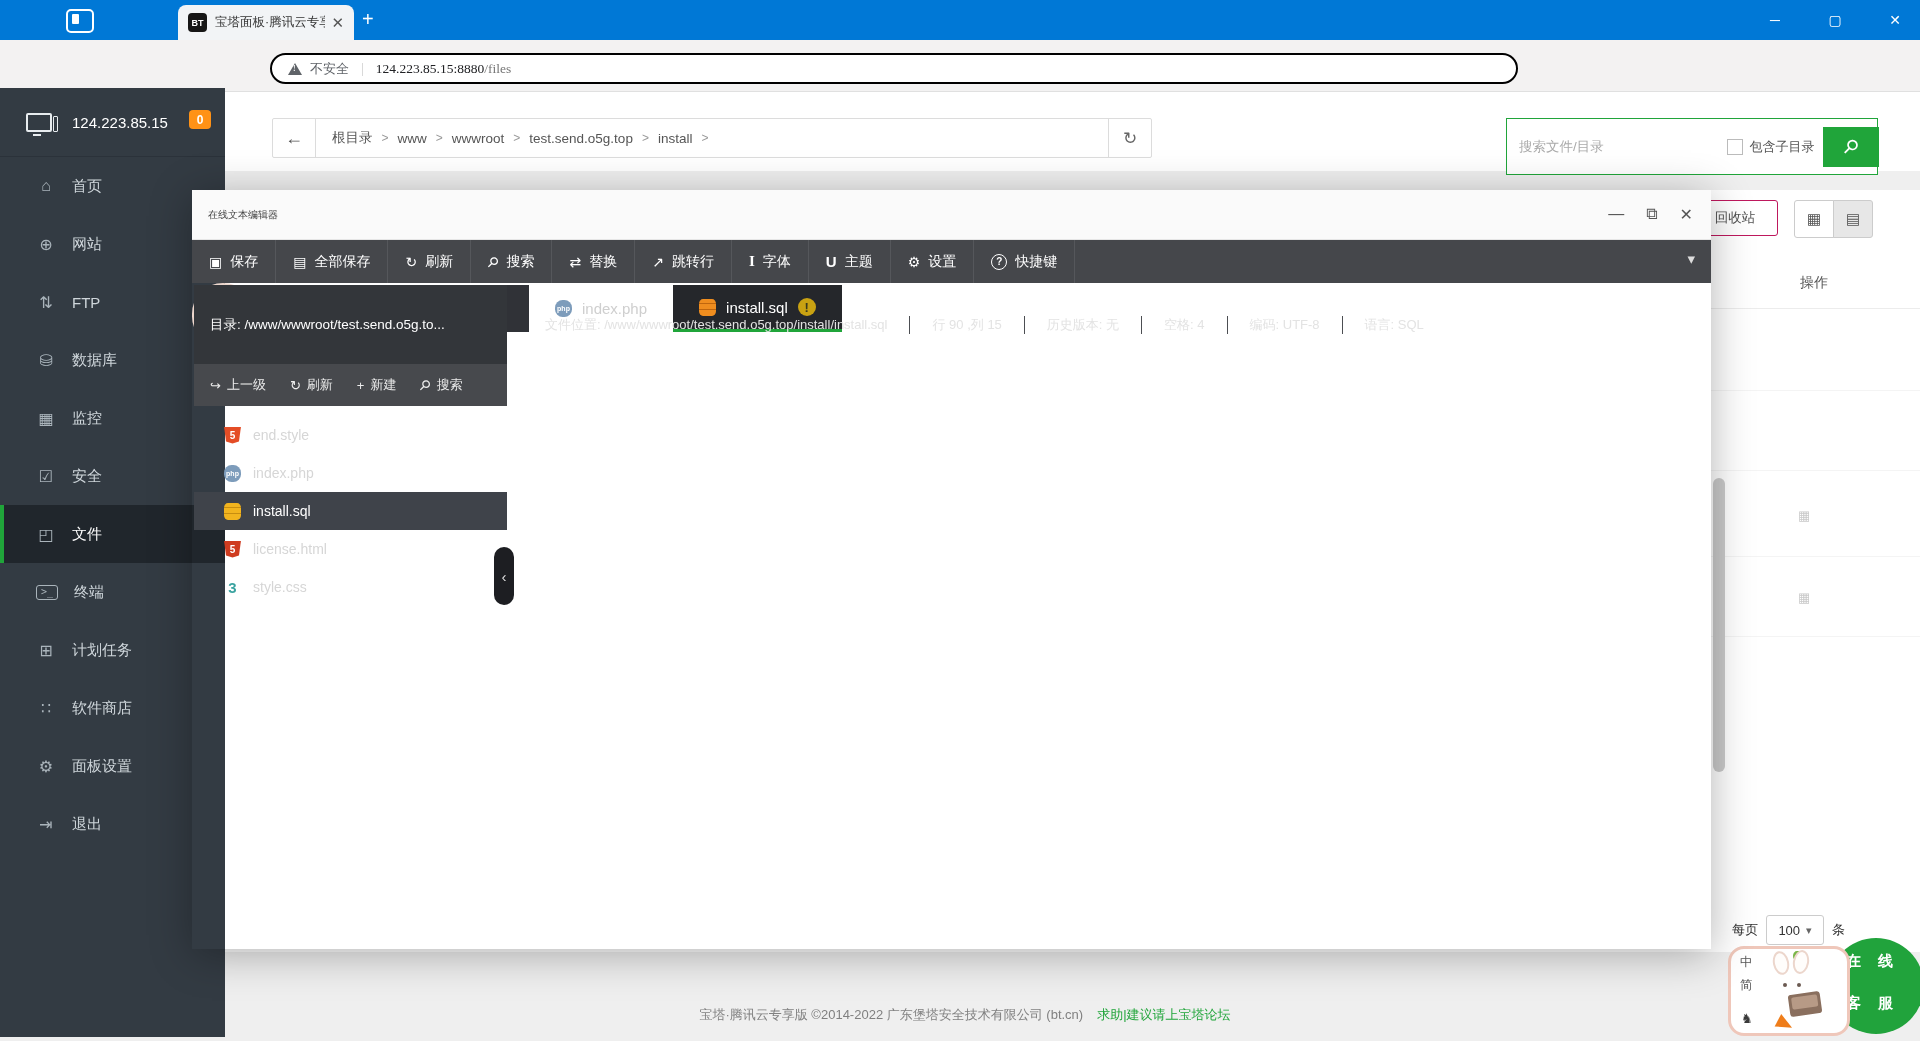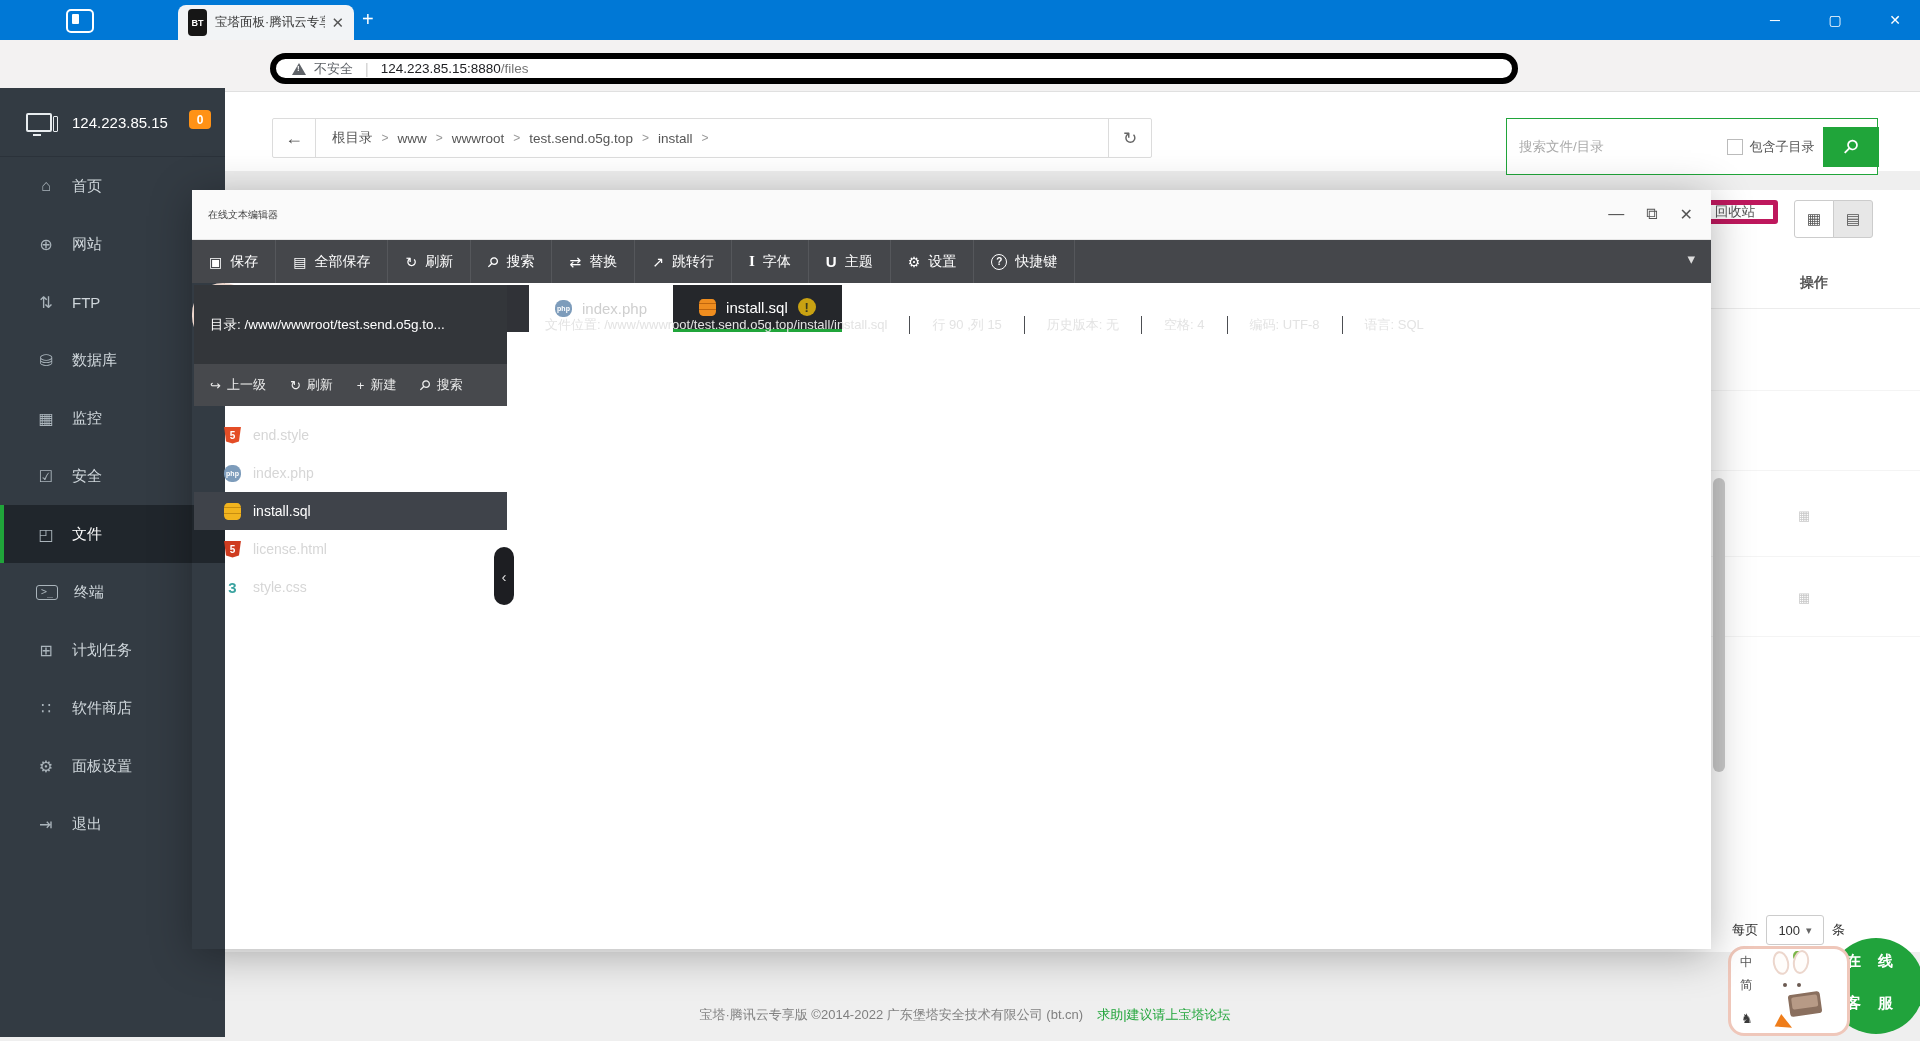--- a/index.html
+++ b/index.html
@@ -4,29 +4,29 @@
 <style>
   html,body{margin:0;padding:0;}
   body{width:1920px;height:1041px;overflow:hidden;position:relative;background:#efefef;
        font-family:"Liberation Sans","DejaVu Sans",sans-serif;font-size:14px;color:#333;}
   .abs{position:absolute;}
   
   .titlebar{left:0;top:0;width:1920px;height:40px;background:#0078d6;}
   .tabctr-icon{left:66px;top:9px;width:24px;height:20px;border:2px solid #fff;border-radius:5px;}
   .tabctr-icon::after{content:"";position:absolute;left:4px;top:3px;width:7px;height:10px;background:#fff;border-radius:1px;}
   .tab{left:178px;top:5px;width:176px;height:35px;background:#f2f4f6;border-radius:8px 8px 0 0;display:flex;align-items:center;padding:0 10px;box-sizing:border-box;}
-  .favicon{width:19px;height:27px;background:#161616;border-radius:4px;color:#fff;font-size:9px;font-weight:bold;display:flex;align-items:center;justify-content:center;flex:0 0 auto;}
+  .favicon{width:19px;height:19px;background:#161616;border-radius:4px;color:#fff;font-size:9px;font-weight:bold;display:flex;align-items:center;justify-content:center;flex:0 0 auto;}
   .tab-title{margin-left:8px;font-size:12.5px;color:#333;white-space:nowrap;overflow:hidden;flex:1;}
   .tab-close{color:#555;font-size:15px;margin-left:6px;cursor:default;}
   .newtab{left:362px;top:8px;color:#fff;font-size:20px;font-weight:300;}
   .wctl{top:0;width:46px;height:40px;color:#fff;display:flex;align-items:center;justify-content:center;font-size:14px;}
   
   .urlbar{left:0;top:40px;width:1920px;height:52px;background:#f3f2f2;border-bottom:1px solid #e0e0e0;box-sizing:border-box;}
   .navbtn{top:52px;font-size:19px;color:#4a4a4a;}
-  .url-pill{left:270px;top:53px;width:1248px;height:31px;background:#fff;border:6px solid #000000;border-radius:16px;display:flex;align-items:center;padding:0 16px;box-sizing:border-box;}
+  .url-pill{left:270px;top:53px;width:1248px;height:31px;background:#fff;border:2px solid #000000;border-radius:16px;display:flex;align-items:center;padding:0 16px;box-sizing:border-box;font-family:Liberation Serif, serif;}
   .warn-tri{width:0;height:0;border-left:7px solid transparent;border-right:7px solid transparent;border-bottom:12px solid #5f6368;position:relative;margin-right:8px;}
   .warn-tri::after{content:"!";position:absolute;left:-2px;top:1px;color:#fff;font-size:8px;font-weight:bold;}
   .insecure{color:#5f6368;font-size:13px;}
   .pill-sep{color:#ccc;margin:0 12px;}
   .url-host{color:#202124;font-size:13.5px;}
   .url-path{color:#757575;font-size:13.5px;}
   .bicon{top:56px;color:#4a4a4a;font-size:16px;}
   .avatar{left:1750px;top:52px;width:26px;height:26px;border-radius:50%;background:#dadce0;overflow:hidden;}
   .avatar::before{content:"";position:absolute;left:8px;top:5px;width:10px;height:10px;border-radius:50%;background:#9aa0a6;}
   .avatar::after{content:"";position:absolute;left:3px;top:16px;width:20px;height:12px;border-radius:50%;background:#9aa0a6;}
@@ -52,25 +52,25 @@
   .crumbs{display:flex;align-items:center;padding-left:16px;flex:1;color:#555;font-size:13.5px;}
   .crumb-sep{color:#999;margin:0 9px;font-size:12px;}
   .crumb-refresh{width:42px;height:100%;border-left:1px solid #dcdcdc;display:flex;align-items:center;justify-content:center;color:#666;font-size:17px;}
   .search-box{left:1506px;top:118px;width:372px;height:57px;border:1.5px solid #20a53a;background:#fff;box-sizing:border-box;display:flex;align-items:center;}
   .search-box input{border:0;outline:0;flex:1;height:100%;padding:0 12px;font-size:13.5px;font-family:inherit;min-width:0;}
   .search-box input::placeholder{color:#aaa;}
   .cb{width:14px;height:14px;border:1px solid #bbb;background:#fff;flex:0 0 auto;margin-right:7px;}
   .inc-label{color:#555;font-size:13px;white-space:nowrap;margin-right:8px;}
   .search-btn{width:56px;height:40px;margin:-1.5px -1.5px -1.5px 0;background:#20a53a;display:flex;align-items:center;justify-content:center;color:#fff;}
   .mag{display:inline-block;transform:rotate(45deg);font-size:19px;}
-  .recycle-btn{left:1692px;top:200px;width:86px;height:24px;background:#fff;border:5px solid #be185d;border-radius:3px;box-sizing:border-box;display:flex;align-items:center;justify-content:center;color:#555;font-size:13.5px;}
+  .recycle-btn{left:1692px;top:200px;width:86px;height:36px;background:#fff;border:1px solid #be185d;border-radius:3px;box-sizing:border-box;display:flex;align-items:center;justify-content:center;color:#555;font-size:13.5px;}
   .view-btn{top:200px;width:40px;height:38px;border:1px solid #ccc;box-sizing:border-box;display:flex;align-items:center;justify-content:center;color:#555;font-size:15px;background:#fff;}
   .view-grid{left:1794px;border-radius:3px 0 0 3px;}
   .view-list{left:1833px;border-radius:0 3px 3px 0;background:#e7e7e7;}
-  .action-col{left:1800px;top:274px;color:#555;font-size:14px;font-weight:bold;}
+  .action-col{left:1800px;top:274px;color:#555;font-size:14px;}
   .thead-line{left:1711px;top:308px;width:209px;height:1px;background:#ececec;}
   .row-line{left:1711px;width:209px;height:1px;background:#f4f4f4;}
   .row-act{color:#c9c9c9;font-size:13px;}
   .table-scroll{left:1713px;top:478px;width:12px;height:294px;background:#cbcbcb;border-radius:6px;}
   
   .pagination{left:1732px;top:914px;height:32px;display:flex;align-items:center;color:#333;font-size:13px;}
   .pp-select{width:58px;height:30px;border:1px solid #ccc;border-radius:3px;background:#fff;margin:0 8px;display:flex;align-items:center;justify-content:center;gap:6px;box-sizing:border-box;}
   .pp-caret{color:#666;font-size:11px;}
   .footer{left:225px;top:1006px;width:1480px;text-align:center;font-size:13px;color:#808080;}
   .footer a{color:#20a53a;text-decoration:none;margin-left:14px;}

